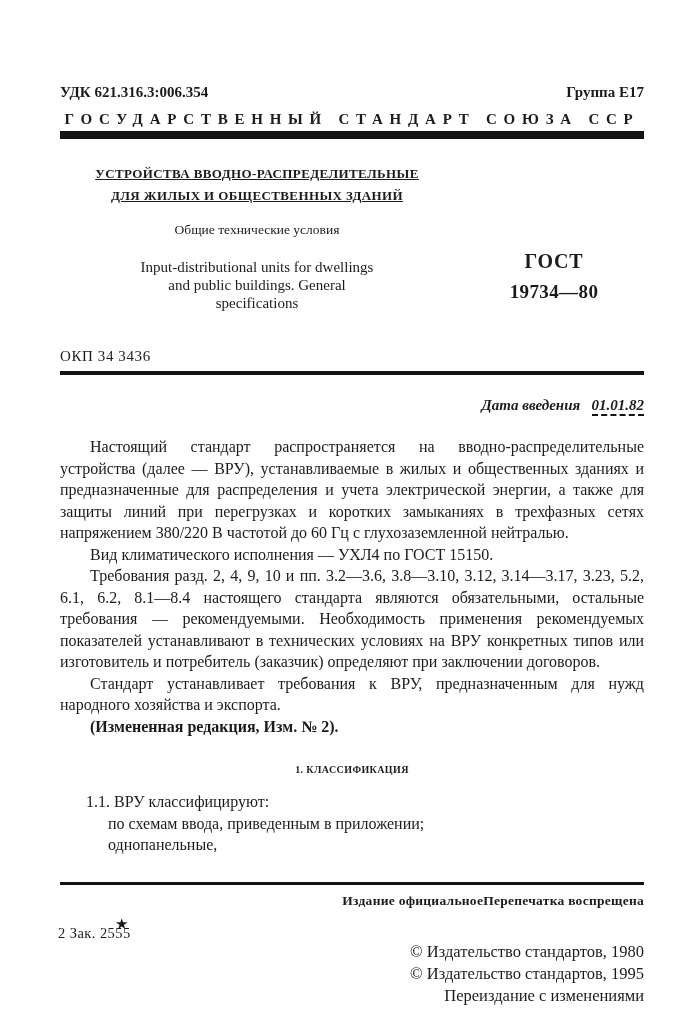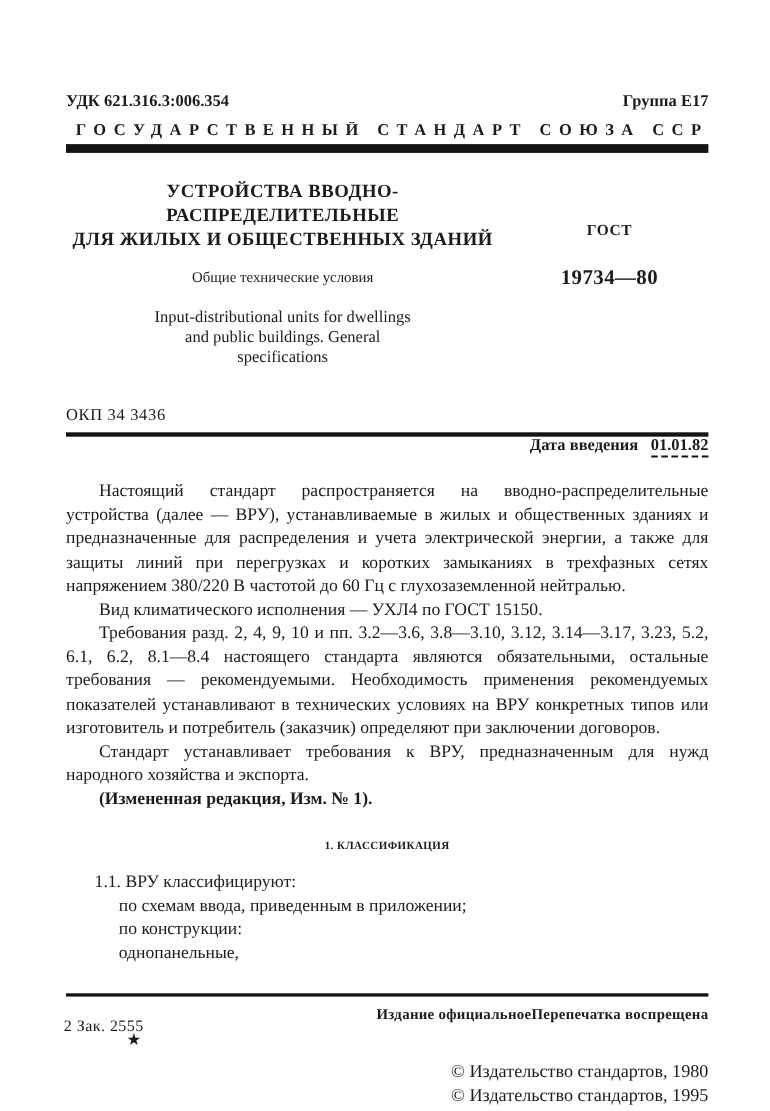--- a/index.html
+++ b/index.html
@@ -23,21 +23,21 @@
   }
   
   .udk-row {
     display: flex;
     justify-content: space-between;
     font-weight: bold;
     font-size: 15px;
   }
   .gost-header {
     margin-top: 10px;
-    text-align: right;
+    text-align: center;
     font-weight: bold;
     font-size: 15px;
     letter-spacing: 0.45em;
     white-space: nowrap;
     overflow: hidden;
   }
   .black-bar {
     height: 8px;
     background: #141414;
     margin-top: 3px;
@@ -47,58 +47,61 @@
     display: flex;
     margin-top: 24px;
   }
   .title-left {
     flex: 1 1 auto;
     text-align: center;
     padding-right: 10px;
   }
   .title-main {
     font-weight: bold;
-    font-size: 17px;
+    font-size: 13px;
     line-height: 22px;
     letter-spacing: 0.03em;
+    text-decoration: underline;
   }
   .title-sub {
     font-weight: normal;
     font-size: 13.5px;
     margin-top: 15px;
   }
   .title-en {
     font-size: 15px;
     line-height: 18px;
     margin-top: 20px;
   }
   .title-right {
     width: 180px;
     flex: 0 0 auto;
     text-align: center;
     font-weight: bold;
     padding-top: 40px;
   }
-  .gost-label { font-size: 14px; letter-spacing: 0.04em; }
-  .gost-number { font-size: 19px; margin-top: 23px; letter-spacing: 0.02em; }
+  .gost-label { font-size: 20px; letter-spacing: 0.04em; margin-top: 47px; }
+  .gost-number { font-size: 19px; margin-top: 8px; letter-spacing: 0.02em; }
   
   .okp {
     font-size: 15px;
     margin-top: 36px;
     letter-spacing: 0.04em;
   }
   .rule-thick {
     height: 4px;
     background: #141414;
     margin-top: 6px;
   }
   .date-row {
     text-align: right;
     font-weight: bold;
     font-size: 15px;
+    margin-top: 22px;
+    font-style: italic;
   }
   .date-value {
     border-bottom: 2px dashed #141414;
     padding-bottom: 1px;
   }
   
   .body-text {
     margin-top: 22px;
     font-size: 16px;
     line-height: 21.5px;
@@ -195,29 +198,28 @@
     <span>Дата введения</span>
     <span>&nbsp;</span>
     <span class="date-value">01.01.82</span>
   </div>
 
   <div class="body-text">
     <p>Настоящий стандарт распространяется на вводно-распределительные устройства (далее — ВРУ), устанавливаемые в жилых и общественных зданиях и предназначенные для распределения и учета электрической энергии, а также для защиты линий при перегрузках и коротких замыканиях в трехфазных сетях напряжением 380/220 В частотой до 60 Гц с глухозаземленной нейтралью.</p>
     <p>Вид климатического исполнения — УХЛ4 по ГОСТ 15150.</p>
     <p>Требования разд. 2, 4, 9, 10 и пп. 3.2—3.6, 3.8—3.10, 3.12, 3.14—3.17, 3.23, 5.2, 6.1, 6.2, 8.1—8.4 настоящего стандарта являются обязательными, остальные требования — рекомендуемыми. Необходимость применения рекомендуемых показателей устанавливают в технических условиях на ВРУ конкретных типов или изготовитель и потребитель (заказчик) определяют при заключении договоров.</p>
     <p>Стандарт устанавливает требования к ВРУ, предназначенным для нужд народного хозяйства и экспорта.</p>
-    <p class="p-bold">(Измененная редакция, Изм. № 1).</p>
+    <p class="p-bold">(Измененная редакция, Изм. № 2).</p>
   </div>
 
   <div class="section-heading">1. КЛАССИФИКАЦИЯ</div>
 
   <div class="clause">
     <div class="clause-first">1.1. ВРУ классифицируют:</div>
     <div class="clause-sub">по схемам ввода, приведенным в приложении;</div>
-    <div class="clause-sub">по конструкции:</div>
     <div class="clause-sub">однопанельные,</div>
   </div>
 
   <div class="footer-rule"></div>
 
   <div class="footer-labels">
     <span>Издание официальное</span>
     <span>Перепечатка воспрещена</span>
   </div>
 

